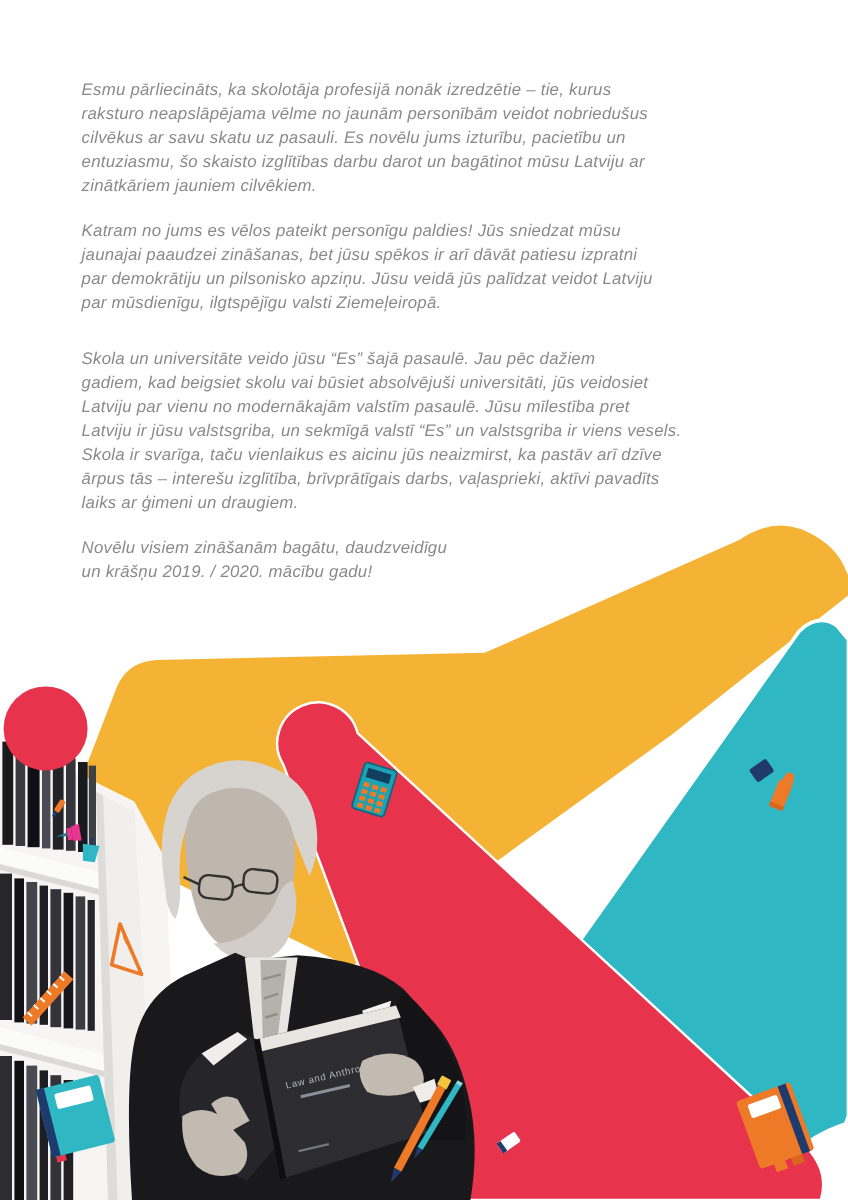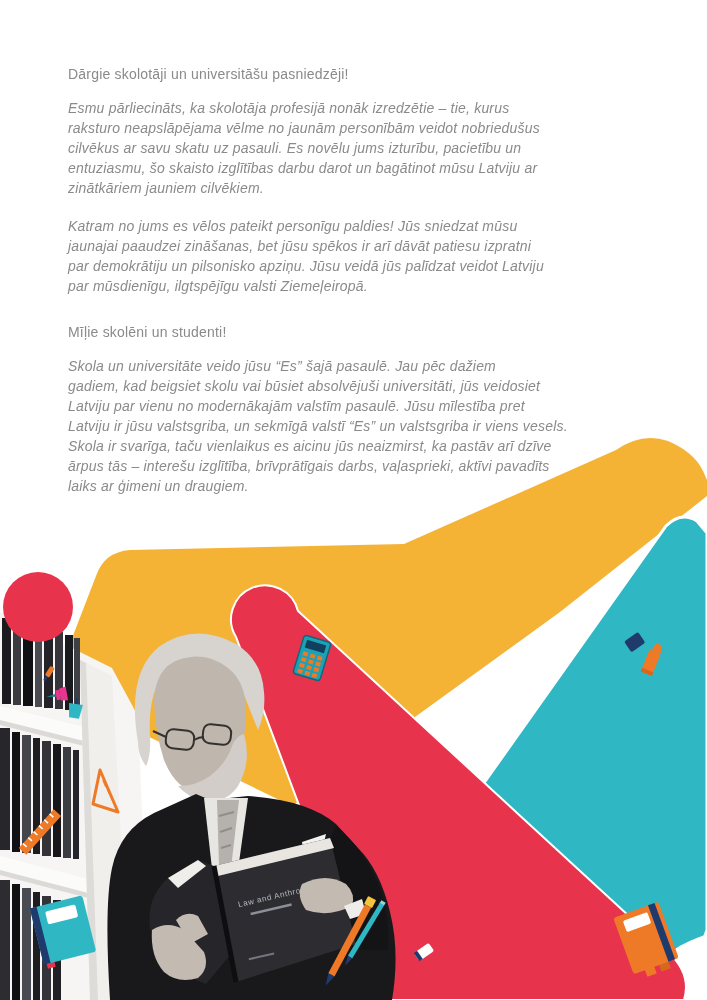--- a/index.html
+++ b/index.html
@@ -202,33 +202,33 @@
       <rect x="-2.5" y="0" width="5" height="62" style="fill:var(--c-teal,#2FB7C4)"></rect>
       <path d="M -2.5 62 L 2.5 62 L 0 72 Z" style="fill:var(--c-navy,#1F3B6E)"></path>
     </g>
     <g transform="translate(424,952) rotate(-35)">
       <rect x="-9" y="-5" width="18" height="10" rx="2" fill="#ffffff"></rect>
       <rect x="-9" y="-5" width="4" height="10" style="fill:var(--c-navy,#1F3B6E)"></rect>
     </g>
   </svg>
 
   <div class="letter">
-    <p class="salutation">Dārgie skolotāji un universitāšu pasniedzēji!</p>
     <p class="para">Esmu pārliecināts, ka skolotāja profesijā nonāk izredzētie – tie, kurus
 raksturo neapslāpējama vēlme no jaunām personībām veidot nobriedušus
 cilvēkus ar savu skatu uz pasauli. Es novēlu jums izturību, pacietību un
 entuziasmu, šo skaisto izglītības darbu darot un bagātinot mūsu Latviju ar
 zinātkāriem jauniem cilvēkiem.</p>
     <p class="para para-last-teachers">Katram no jums es vēlos pateikt personīgu paldies! Jūs sniedzat mūsu
 jaunajai paaudzei zināšanas, bet jūsu spēkos ir arī dāvāt patiesu izpratni
 par demokrātiju un pilsonisko apziņu. Jūsu veidā jūs palīdzat veidot Latviju
 par mūsdienīgu, ilgtspējīgu valsti Ziemeļeiropā.</p>
-    <p class="salutation">Mīļie skolēni un studenti!</p>
     <p class="para">Skola un universitāte veido jūsu “Es” šajā pasaulē. Jau pēc dažiem
 gadiem, kad beigsiet skolu vai būsiet absolvējuši universitāti, jūs veidosiet
 Latviju par vienu no modernākajām valstīm pasaulē. Jūsu mīlestība pret
 Latviju ir jūsu valstsgriba, un sekmīgā valstī “Es” un valstsgriba ir viens vesels.
 Skola ir svarīga, taču vienlaikus es aicinu jūs neaizmirst, ka pastāv arī dzīve
 ārpus tās – interešu izglītība, brīvprātīgais darbs, vaļasprieki, aktīvi pavadīts
 laiks ar ģimeni un draugiem.</p>
+    <p class="para">Novēlu visiem zināšanām bagātu, daudzveidīgu
+un krāšņu 2019. / 2020. mācību gadu!</p>
   </div>
 
 </div>
 
 </body></html>

